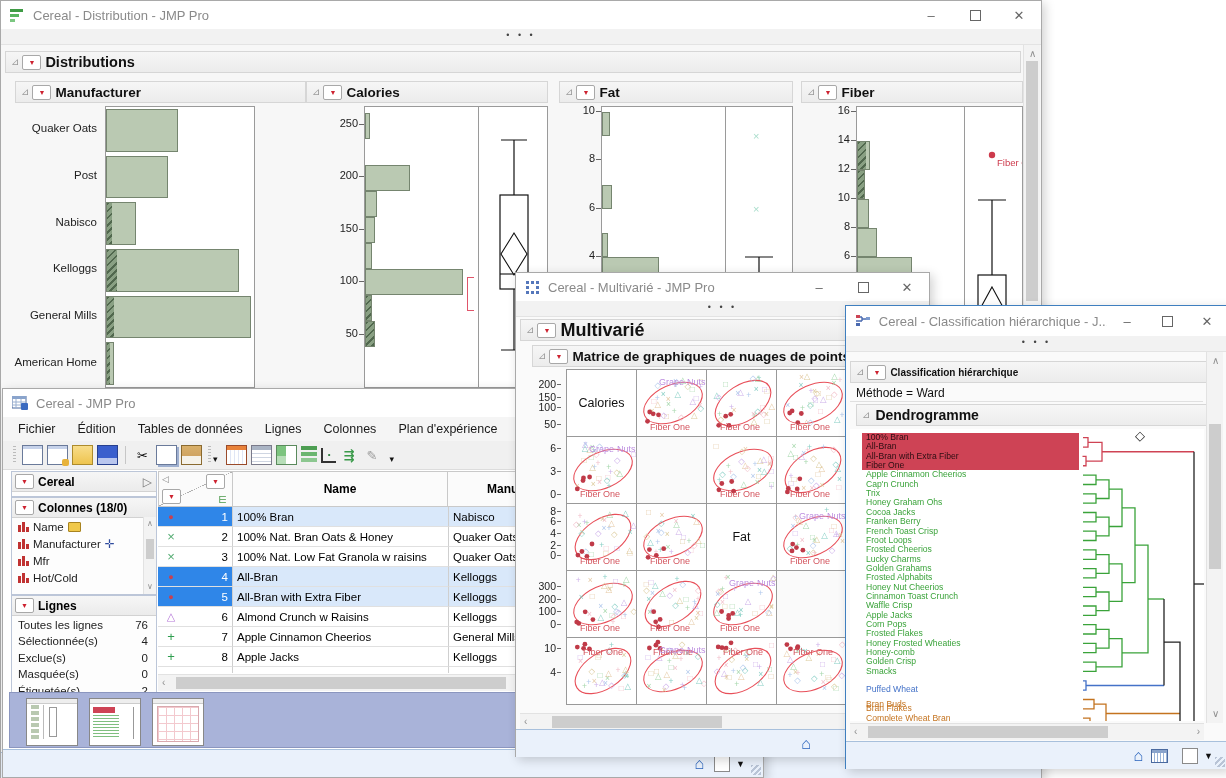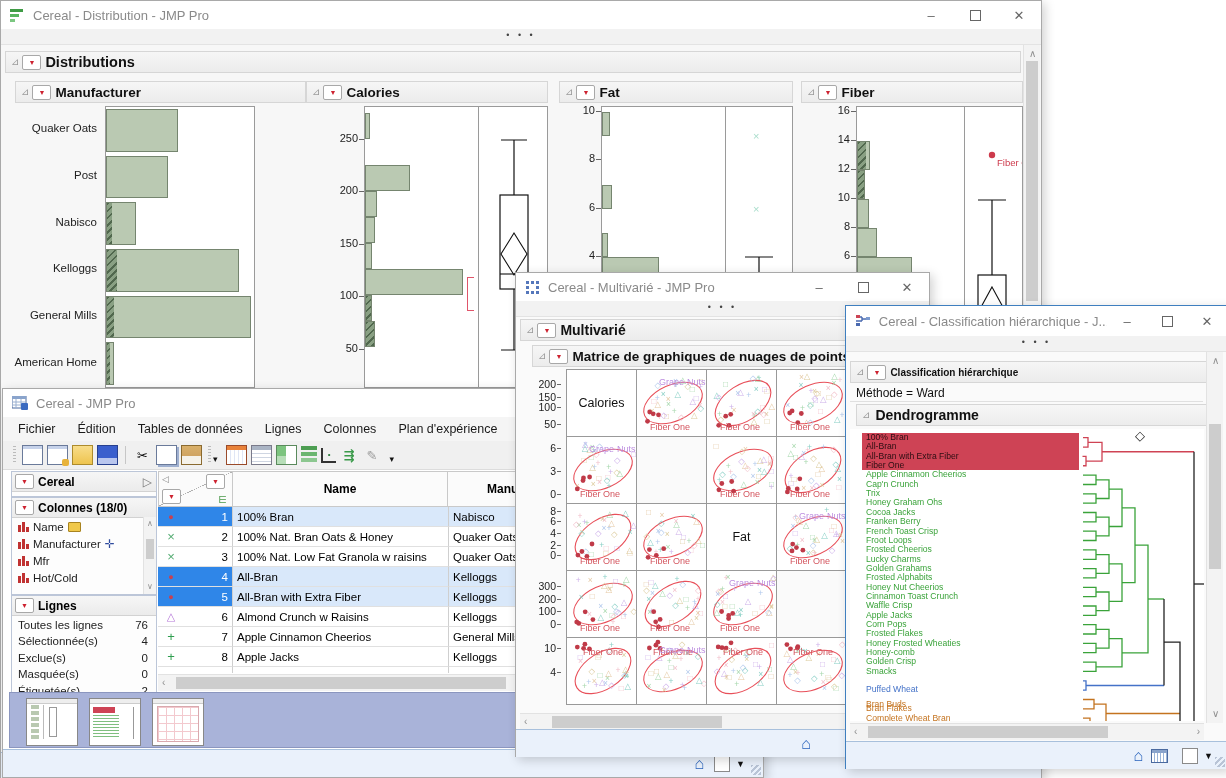--- a/index.html
+++ b/index.html
@@ -141,21 +141,21 @@
         <div class="hbar" style="left: 0px; top: 95.3px; height: 42.7px; width: 30px;"></div>
         <div class="hhatch" style="left: 1px; top: 96.3px; height: 40.7px; width: 5px;"></div>
         <div class="hbar" style="left: 0px; top: 142px; height: 42.7px; width: 133px;"></div>
         <div class="hhatch" style="left: 1px; top: 143px; height: 40.7px; width: 10px;"></div>
         <div class="hbar" style="left: 0px; top: 188.7px; height: 42.7px; width: 145px;"></div>
         <div class="hhatch" style="left: 1px; top: 189.7px; height: 40.7px; width: 7px;"></div>
         <div class="hbar" style="left: 0px; top: 235.3px; height: 42.7px; width: 8px;"></div>
         <div class="hhatch" style="left: 1px; top: 236.3px; height: 40.7px; width: 3px;"></div>
       </div>
 
-    <div class="gutter" id="cal-ticks" style="left:305px;top:105px;width:56px;height:280px;">
+    <div class="gutter" id="cal-ticks" style="left:305px;top:90px;width:56px;height:280px;">
         <div class="ticklab" style="top: 26px;">250</div>
         <div class="ticklab" style="top: 78px;">200</div>
         <div class="ticklab" style="top: 131px;">150</div>
         <div class="ticklab" style="top: 183px;">100</div>
         <div class="ticklab" style="top: 236px;">50</div>
       </div>
     <div class="frame" id="cal-frame" style="left:363px;top:105px;width:182px;height:280px;">
       <div class="divider" style="left:113px;"></div>
       <div class="rbracket" style="left:102px;top:170px;height:32px;"></div>
       <svg width="69" height="280" style="position:absolute;left:113px;top:0;">
@@ -497,21 +497,21 @@
         <span class="wbtn">
             <span class="sq"></span>
           </span>
         <span class="wbtn">✕</span>
       </span>
     </header>
     <div class="dots">• • •</div>
     <div class="obar" style="left:4px;top:46px;width:405px;">
       <span class="disc">⊿</span>
       <span class="rtri">▼</span>
-      <span class="otitle" style="font-size:14px">Multivarié</span>
+      <span class="otitle" style="font-size:18px">Multivarié</span>
     </div>
     <div class="obar" style="left:16px;top:72px;width:393px;">
       <span class="disc">⊿</span>
       <span class="rtri">▼</span>
       <span class="otitle">Matrice de graphiques de nuages de points</span>
     </div>
     <div id="matrix" style="position:absolute;left:4px;top:96px;width:405px;height:344px;overflow:hidden;">
         <div class="mtick" style="top: 9px; width: 36px; text-align: right; left: 0px;">200</div>
         <div class="mtick" style="top: 22px; width: 36px; text-align: right; left: 0px;">150</div>
         <div class="mtick" style="top: 32px; width: 36px; text-align: right; left: 0px;">100</div>

